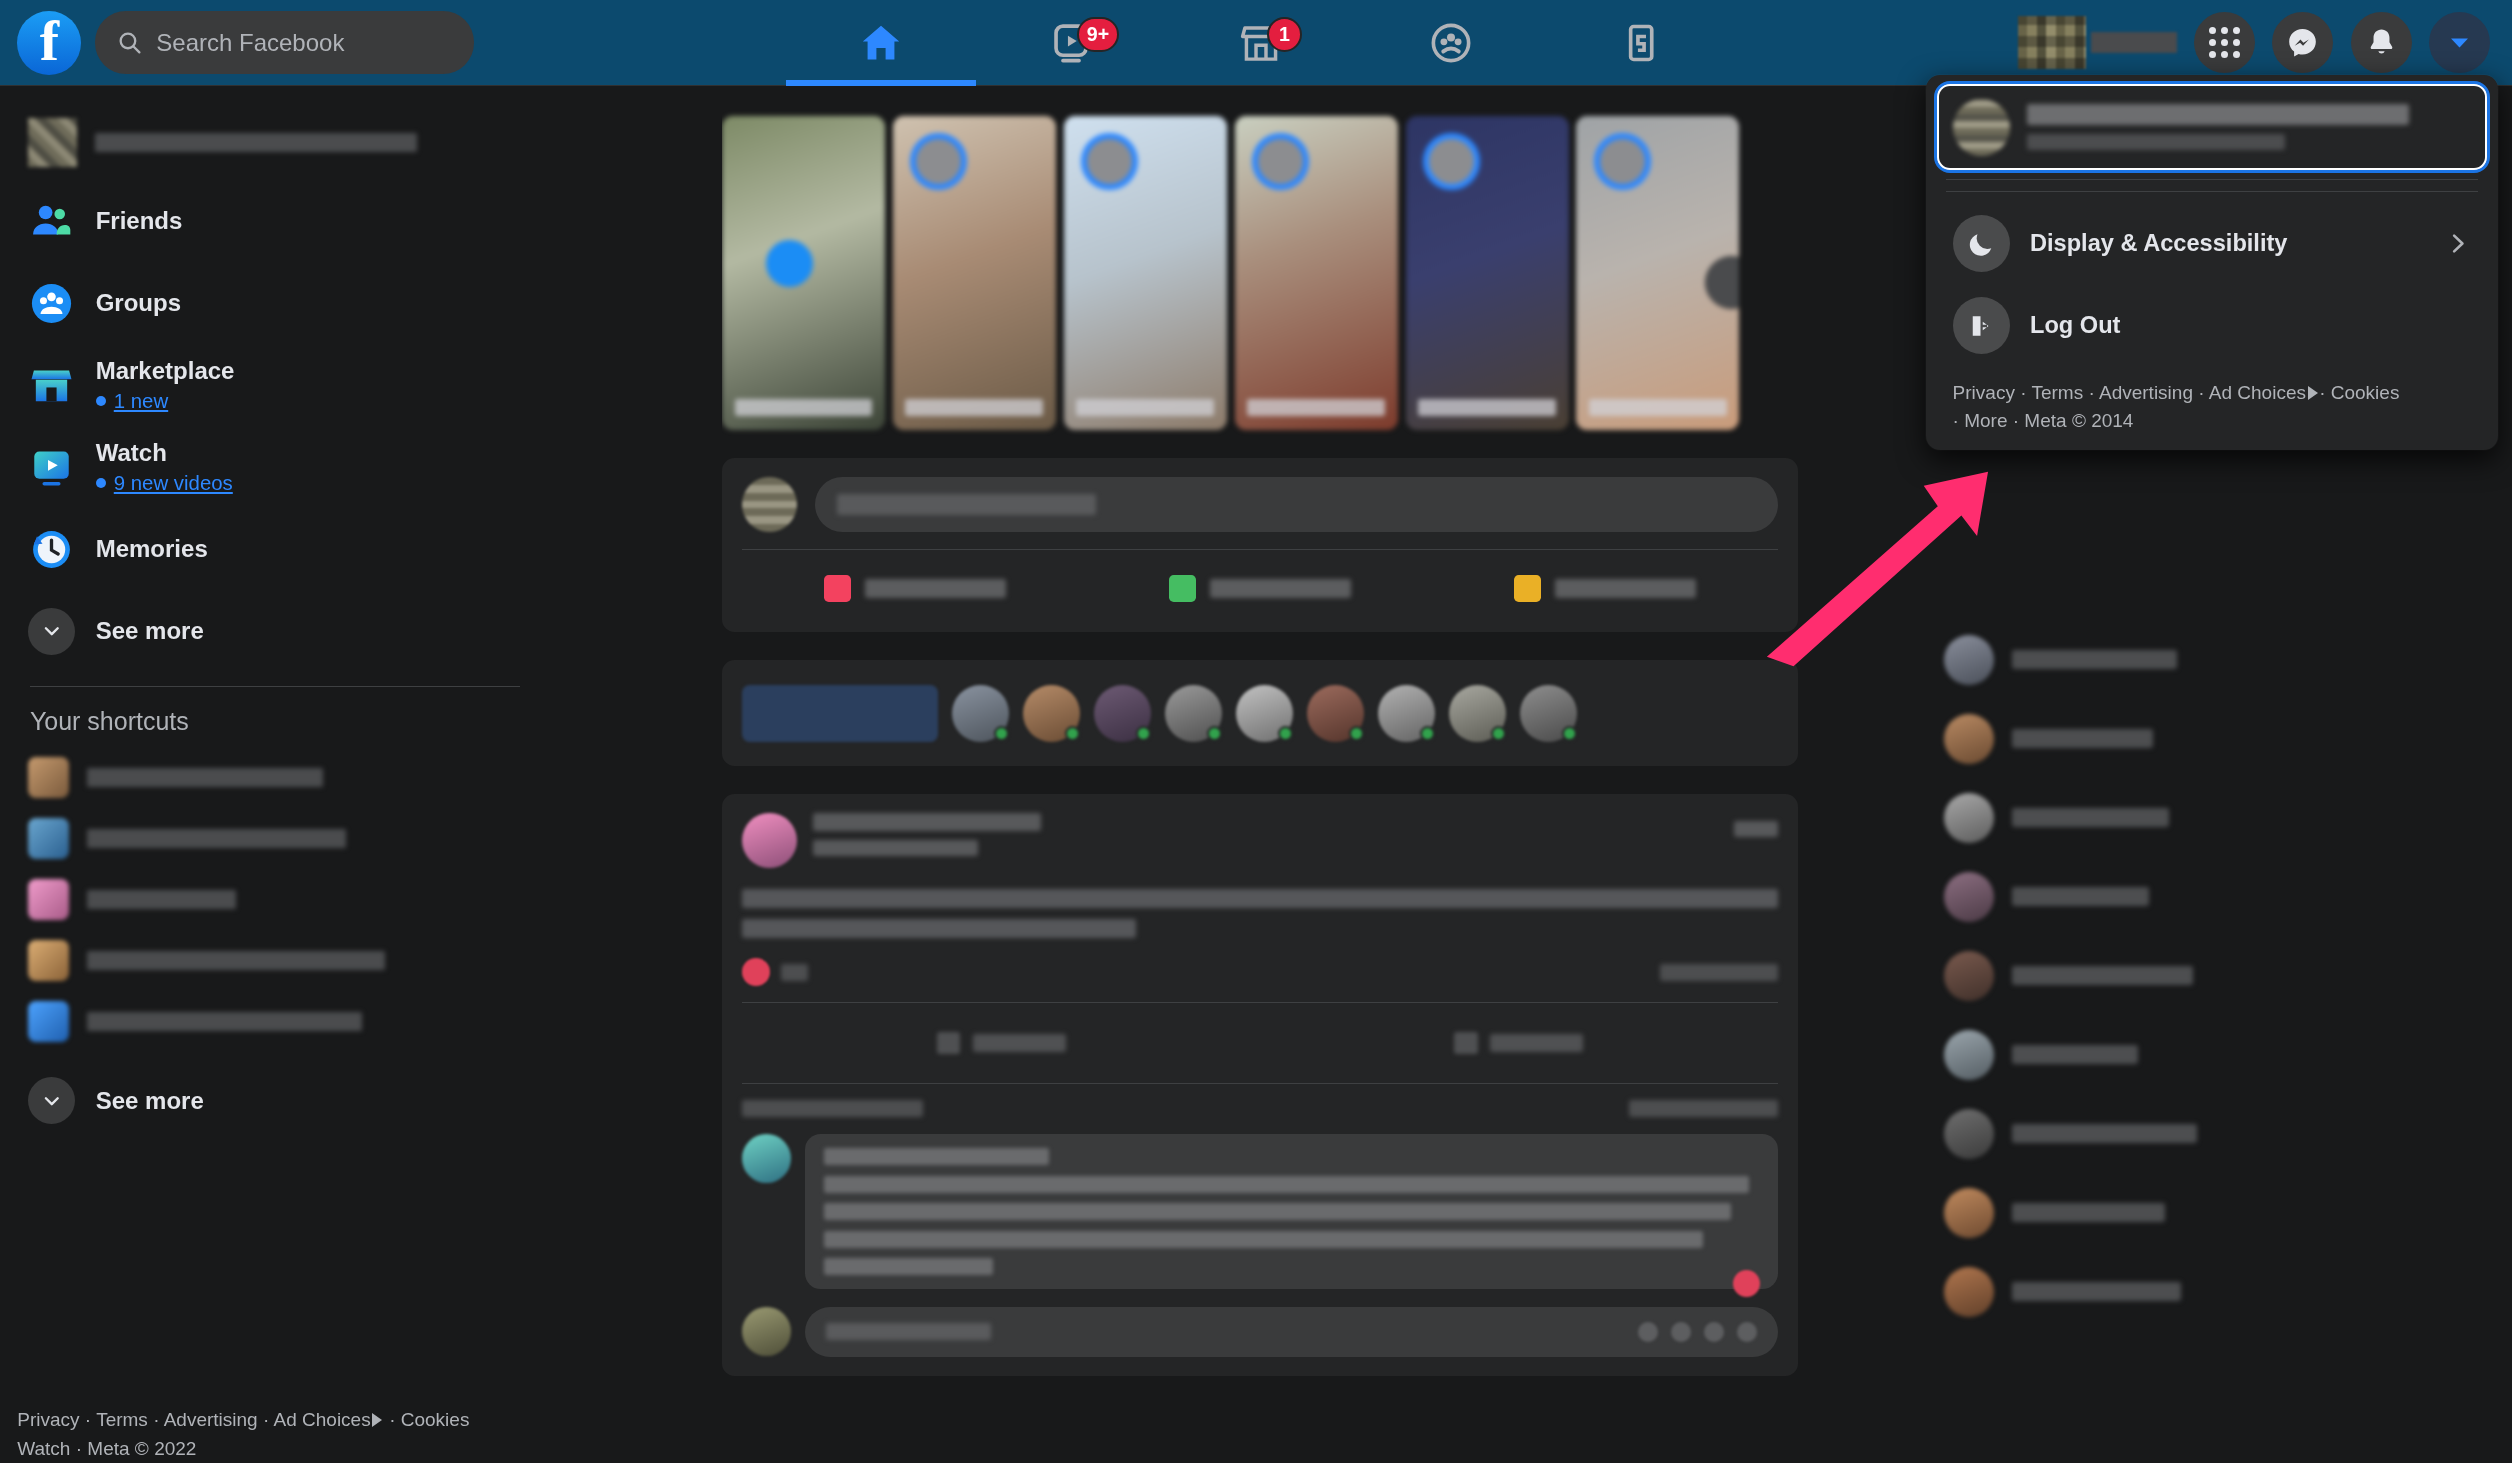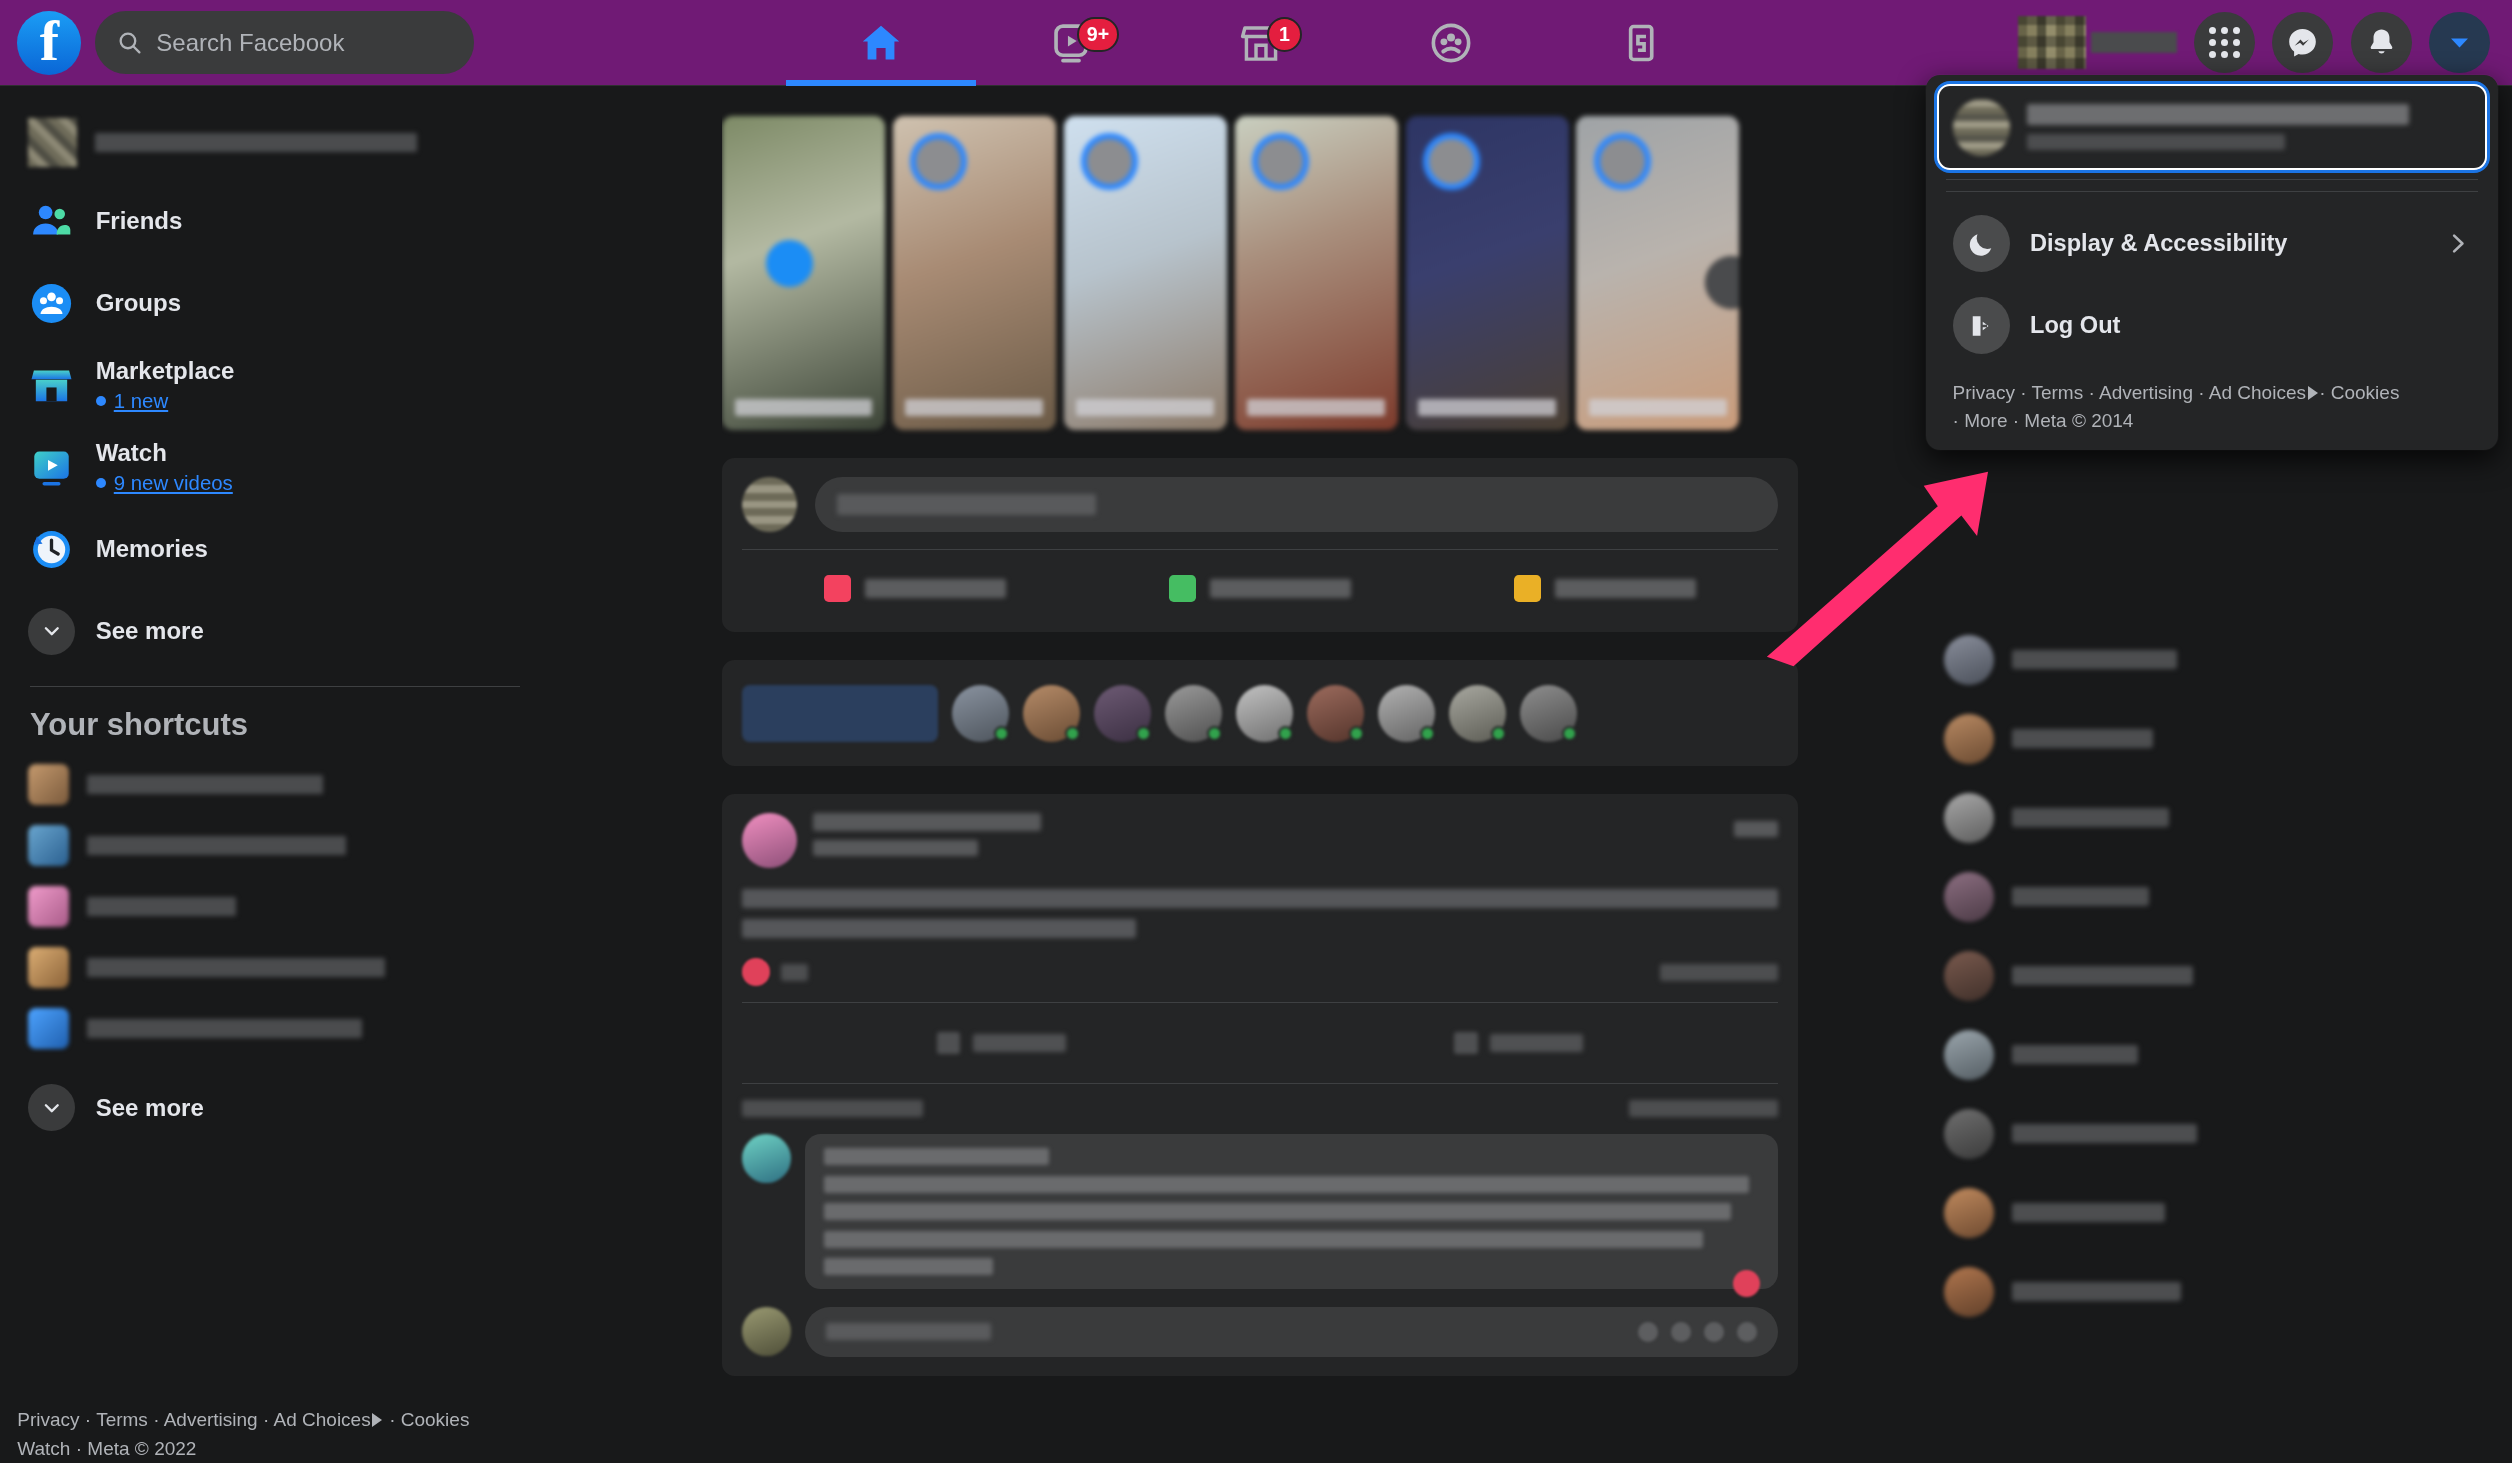--- a/index.html
+++ b/index.html
@@ -8,21 +8,21 @@
     background: #18191a;
     font-family: "Liberation Sans", sans-serif;
     overflow: hidden;
     color: #e4e6eb;
   }
 
   
   .topbar {
     position: absolute; top: 0; left: 0;
     width: 2512px; height: 86px;
-    background: #701a75;
+    background: #0c4a6e;
     display: flex; align-items: center;
     border-bottom: 0.8px solid #2f3031;
     z-index: 40;
   }
   .tb-left { display: flex; align-items: center; padding-left: 17.3px; gap: 14px; width: 503px; }
   .fb-logo {
     width: 64px; height: 64px; border-radius: 50%;
     background: linear-gradient(180deg,#1b9df5 0%,#0a66d6 100%);
     position: relative; flex: 0 0 auto;
   }
@@ -117,21 +117,21 @@
     filter: blur(1.9px);
   }
   .blur-line { height: 19px; background: #4b4c4e; filter: blur(2.4px); border-radius: 1.6px; }
 
   .see-more-circle {
     width: 47px; height: 47px; border-radius: 50%;
     background: #3a3b3c; display: flex; align-items: center; justify-content: center;
     flex: 0 0 auto;
   }
   .ls-divider { height: 0.8px; background: #3e4042; margin: 14px 12.6px; }
-  .ls-heading { font-size: 31px; font-weight: bold; color: #b0b3b8; padding: 6.3px 12.6px 11px 12.6px; }
+  .ls-heading { font-size: 25px; font-weight: normal; color: #b0b3b8; padding: 6.3px 12.6px 11px 12.6px; }
 
   .shortcut-row { display: flex; align-items: center; gap: 17.3px; height: 61px; padding: 0 11px; cursor: pointer; }
   .sc-thumb { width: 41px; height: 41px; border-radius: 7.9px; flex: 0 0 auto; filter: blur(2px); }
 
   
   .feed {
     position: absolute; top: 86px; left: 722px;
     width: 1076px; height: 1377px;
     padding-top: 30px;
     overflow: hidden;

